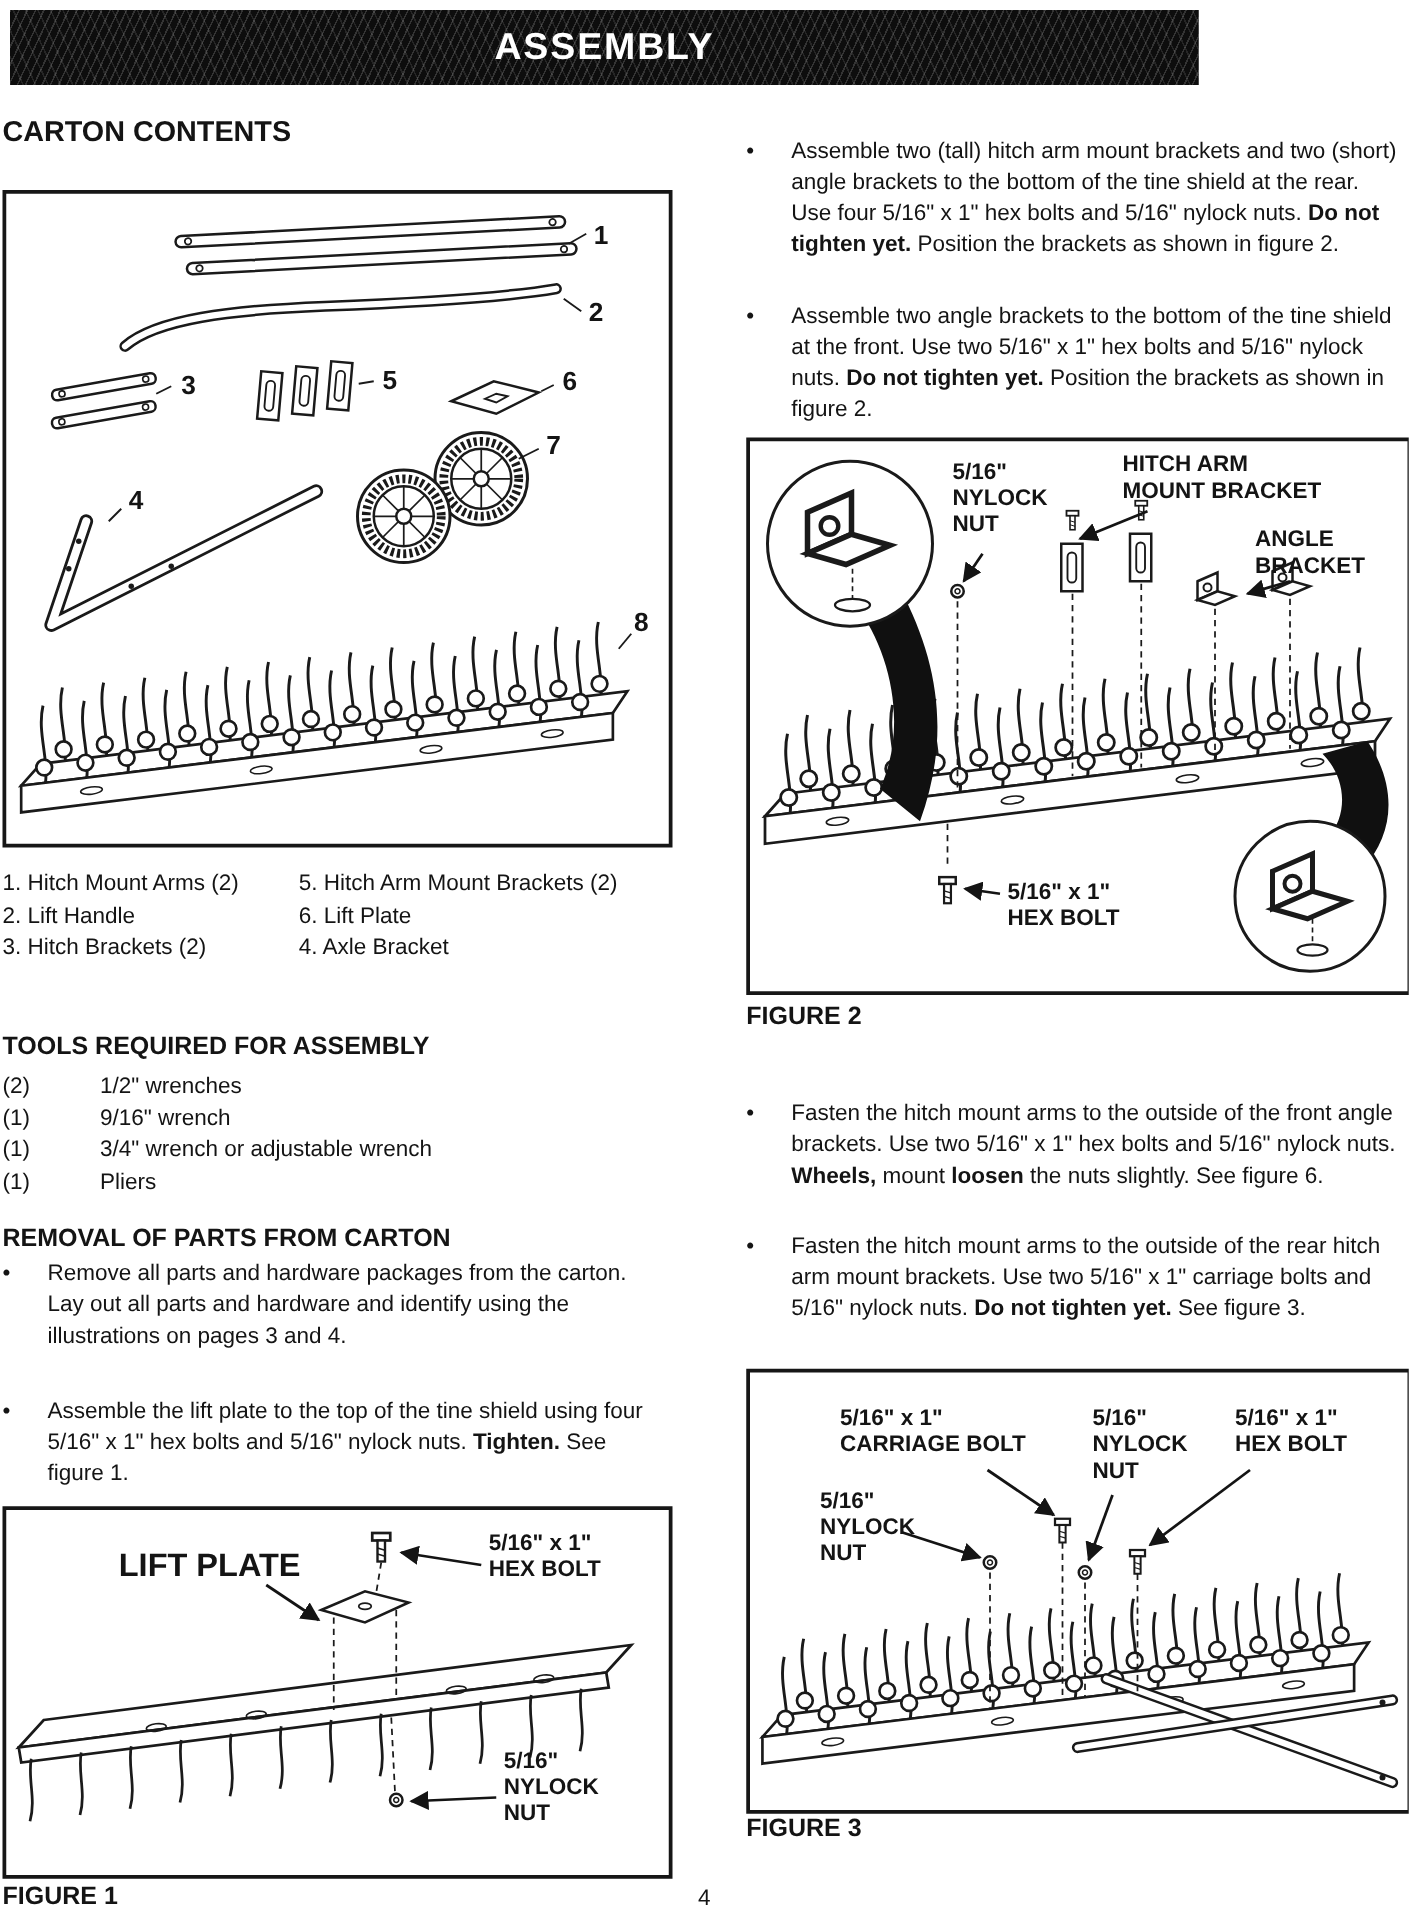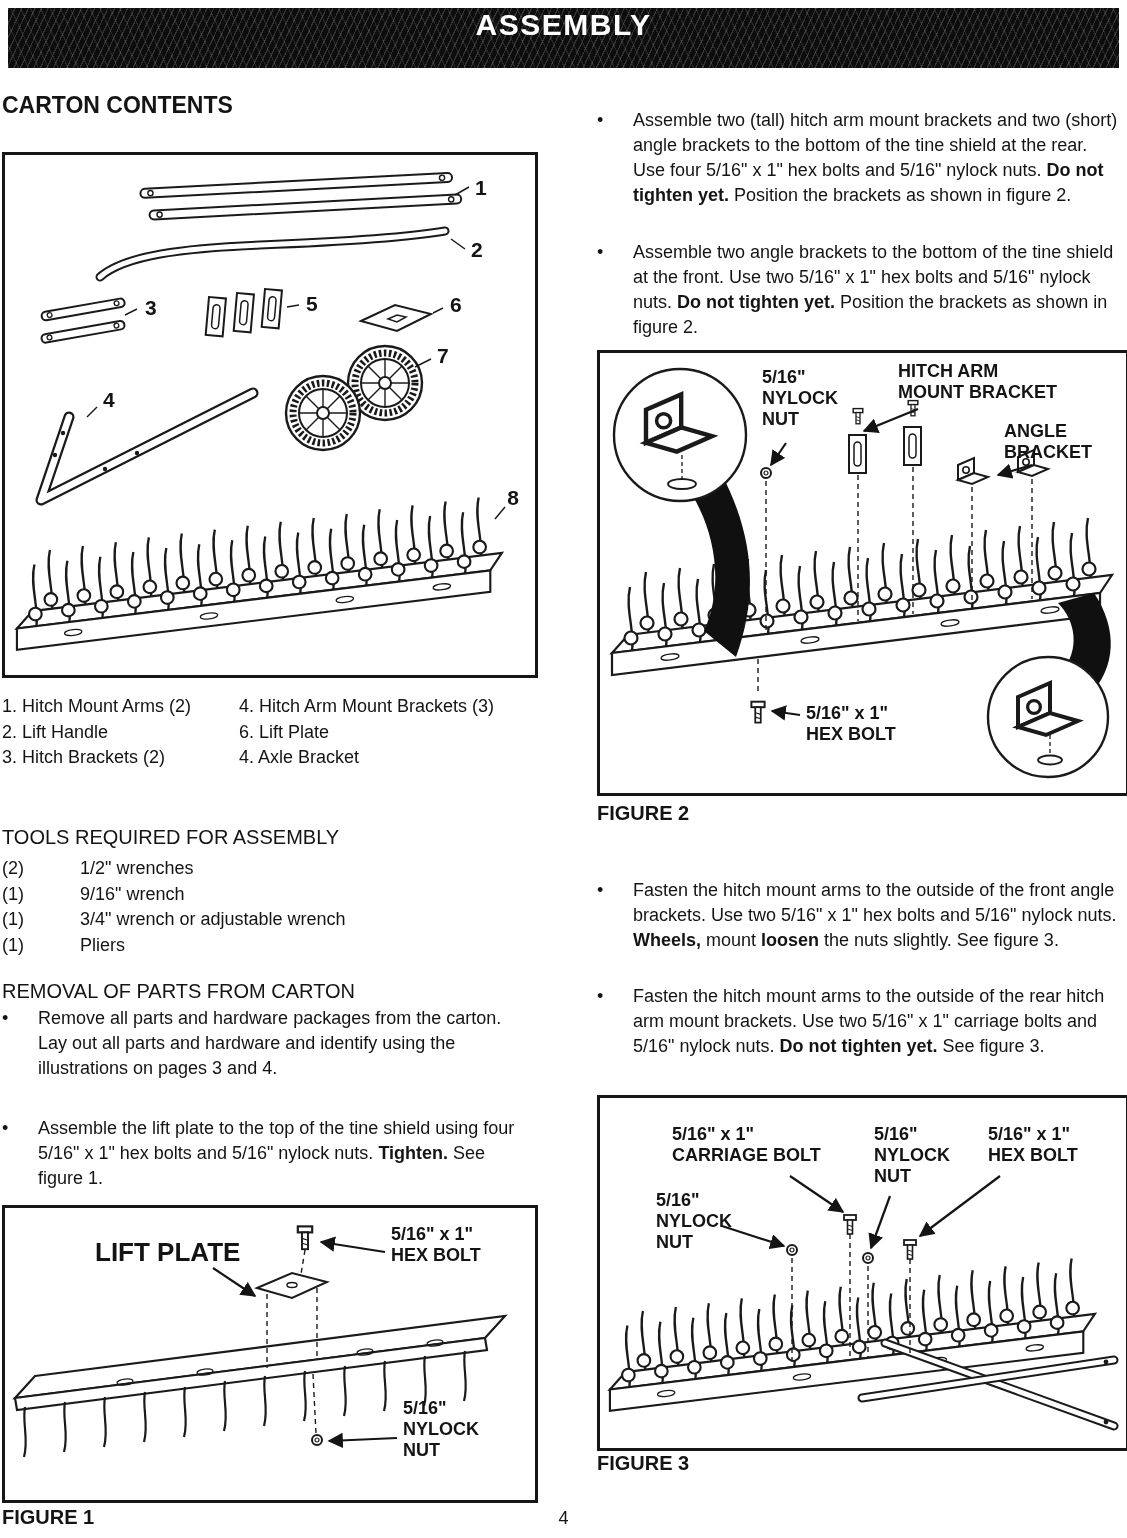--- a/index.html
+++ b/index.html
@@ -1,24 +1,24 @@
 <!DOCTYPE html>
 <html><head>
 <meta charset="utf-8">
 <style>
   html,body{margin:0;padding:0}
   body{width:1127px;height:1538px;position:relative;background:#fff;color:#141414;
        font-family:"Liberation Sans",sans-serif}
-  .hdr{position:absolute;left:8px;top:8px;width:1111px;height:60px;display:flex;justify-content:center;
+  .hdr{position:absolute;left:8px;top:8px;width:951px;height:60px;display:flex;align-items:center;justify-content:center;
        background-color:#0d0d0d;
        background-image:repeating-linear-gradient(115deg,rgba(255,255,255,.16) 0 1.2px,transparent 1.2px 6px),
                         repeating-linear-gradient(65deg,rgba(255,255,255,.10) 0 1.2px,transparent 1.2px 9px)}
   .hdr-title{color:#fff;font-weight:bold;font-size:30px;letter-spacing:1.5px}
   .h1{position:absolute;font-size:23px;font-weight:bold}
-  .h2{position:absolute;font-size:20px;font-weight:normal}
+  .h2{position:absolute;font-size:20px;font-weight:bold}
   .figbox{position:absolute;border:3px solid #161616;background:#fff}
   .figcap{position:absolute;font-size:20px;font-weight:bold}
   .bullet{position:absolute;display:flex;font-size:18px;line-height:25px}
   .bullet::before{content:"\2022";flex:0 0 36px;font-size:18px}
   .bullet .bt{flex:1}
   .b{font-weight:bold}
   .parts{position:absolute;display:grid;grid-template-columns:237px 1fr;font-size:18px;line-height:25.5px}
   .tools{position:absolute;font-size:18px;line-height:25.5px}
   .tool{display:flex}
   .tool .qty{flex:0 0 78px}
@@ -180,21 +180,21 @@
     <text class="num" x="98" y="252">4</text>
 
     <use href="#shield" transform="translate(10,330) scale(0.97)"></use>
     <line x1="490" y1="364" x2="500" y2="352" stroke="#1a1a1a" stroke-width="1.5"></line>
     <text class="num" x="508" y="350" text-anchor="middle">8</text>
   </svg>
 </div>
 
 <div class="parts" style="left:2px;top:694px;width:530px">
   <div>1. Hitch Mount Arms (2)</div>
-  <div>4. Hitch Arm Mount Brackets (3)</div>
+  <div>5. Hitch Arm Mount Brackets (2)</div>
   <div>2. Lift Handle</div>
   <div>6. Lift Plate</div>
   <div>3. Hitch Brackets (2)</div>
   <div>4. Axle Bracket</div>
 </div>
 
 <div class="h2" style="left:2px;top:826px">TOOLS REQUIRED FOR ASSEMBLY</div>
 
 <div class="tools" style="left:2px;top:856px">
   <div class="tool">
@@ -327,21 +327,21 @@
   <div class="fig-label" style="left:298px;top:8px">HITCH ARM
 MOUNT BRACKET</div>
   <div class="fig-label" style="left:404px;top:68px">ANGLE
 BRACKET</div>
   <div class="fig-label" style="left:206px;top:350px">5/16" x 1"
 HEX BOLT</div>
 </div>
 <div class="figcap" style="left:597px;top:802px">FIGURE 2</div>
 
 <div class="bullet" style="left:597px;top:878px;width:526px">
-  <div class="bt"><span>Fasten the hitch mount arms to the outside of the front angle brackets. Use two 5/16" x 1" hex bolts and 5/16" nylock nuts. </span><span class="b">Wheels,</span><span> mount </span><span class="b">loosen</span><span> the nuts slightly. See figure 3.</span></div>
+  <div class="bt"><span>Fasten the hitch mount arms to the outside of the front angle brackets. Use two 5/16" x 1" hex bolts and 5/16" nylock nuts. </span><span class="b">Wheels,</span><span> mount </span><span class="b">loosen</span><span> the nuts slightly. See figure 6.</span></div>
 </div>
 <div class="bullet" style="left:597px;top:984px;width:526px">
   <div class="bt"><span>Fasten the hitch mount arms to the outside of the rear hitch arm mount brackets. Use two 5/16" x 1" carriage bolts and 5/16" nylock nuts. </span><span class="b">Do not tighten yet.</span><span> See figure 3.</span></div>
 </div>
 
 <div class="figbox" style="left:597px;top:1095px;width:526px;height:350px">
   <svg viewBox="0 0 520 344" width="520" height="344">
     <use href="#shield" transform="translate(8,148) scale(0.97)"></use>
 
     <g>

